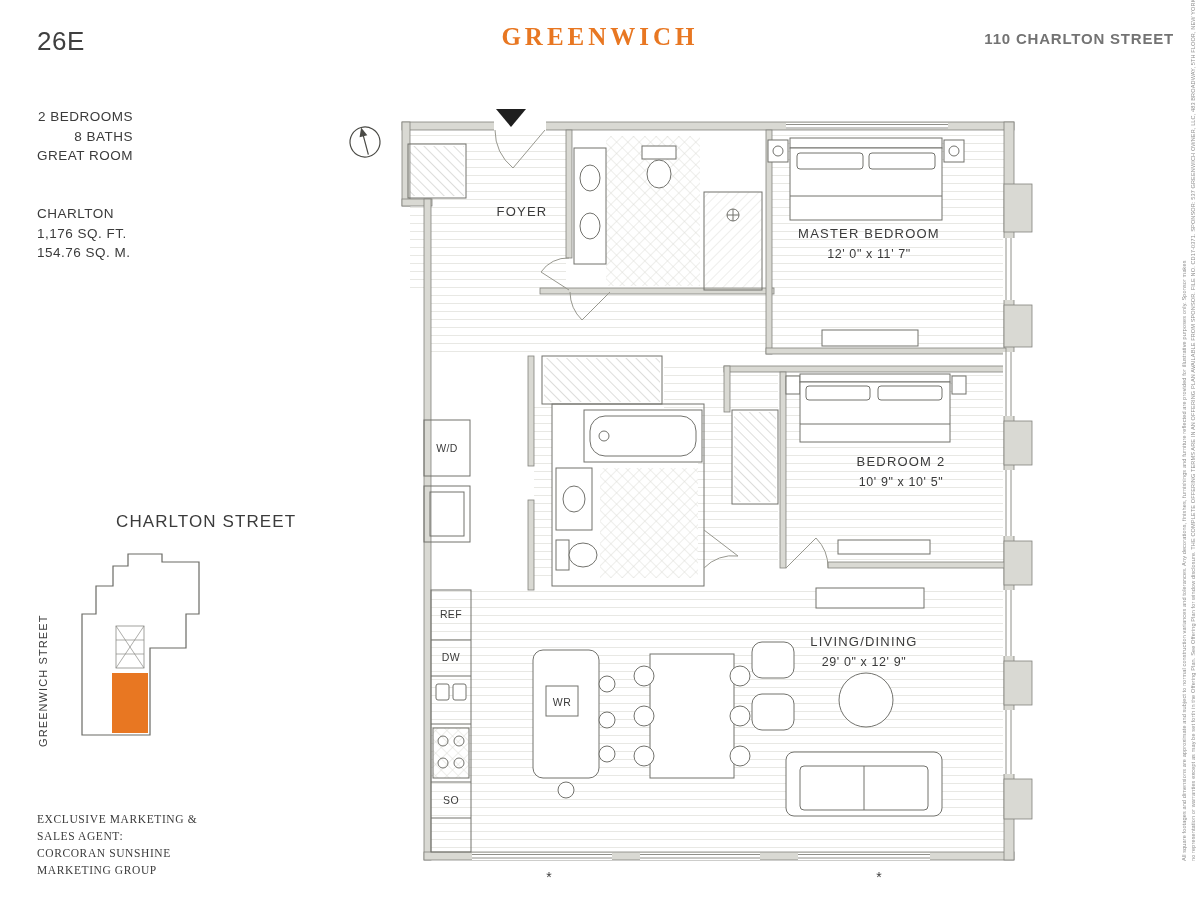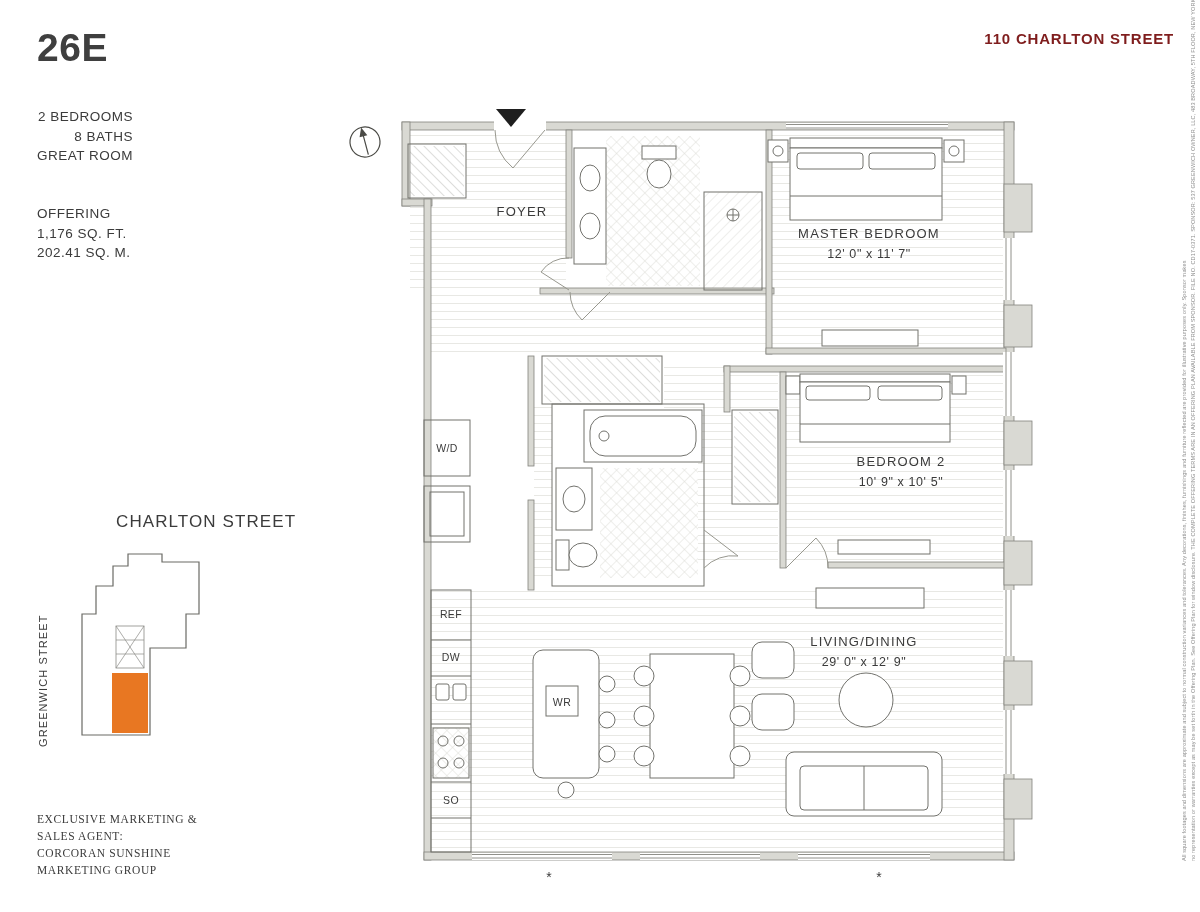--- a/index.html
+++ b/index.html
@@ -1,23 +1,23 @@
 <!DOCTYPE html>
 <html><head>
 <meta charset="utf-8">
 <style>
   html,body{margin:0;padding:0;}
   body{position:relative;width:1200px;height:912px;background:#ffffff;
        font-family:"Liberation Sans",sans-serif;color:#3b3b3b;overflow:hidden;}
   .abs{position:absolute;}
-  .unit{left:37px;top:26px;font-size:39px;font-weight:700;letter-spacing:.5px;color:#3f3f3f;}
+  .unit{left:37px;top:26px;font-size:26px;font-weight:400;letter-spacing:.5px;color:#3f3f3f;}
   .brand{left:0;right:0;top:24px;text-align:center;color:#E87722;
          font-family:"Liberation Serif",serif;font-weight:700;line-height:25px;}
   .brand-l1,.brand-l2{font-size:25px;letter-spacing:4px;}
-  .address{right:26px;top:30px;color:#7f1d1d;font-size:15px;font-weight:700;letter-spacing:.8px;}
+  .address{right:26px;top:30px;color:#737373;font-size:15px;font-weight:700;letter-spacing:.8px;}
   .features{left:37px;top:107px;font-size:13.5px;line-height:19.5px;letter-spacing:.5px;text-align:right;}
   .interior{left:37px;top:204px;font-size:13.5px;line-height:19.5px;letter-spacing:.5px;}
   .street-top{left:116px;top:512px;font-size:17px;letter-spacing:1.1px;}
   .street-left{left:37px;top:747px;font-size:11px;letter-spacing:1.1px;
                transform:rotate(-90deg);transform-origin:0 0;white-space:nowrap;}
   .agent{left:37px;top:811px;font-size:11.5px;line-height:17px;letter-spacing:.6px;font-family:Liberation Serif, serif;}
   .disclaimer{left:1180px;top:861px;transform:rotate(-90deg);transform-origin:0 0;
               font-size:5.6px;line-height:8.8px;color:#8f8f8f;letter-spacing:.1px;}
   .disclaimer div{white-space:nowrap;}
   svg text{font-family:"Liberation Sans",sans-serif;fill:#3a3a3a;text-anchor:middle;}
@@ -31,34 +31,35 @@
   .door{fill:none;stroke:#98988f;stroke-width:1;}
   .winline{stroke:#83837d;stroke-width:.9;}
   .wht{fill:#ffffff;}
 </style>
 </head>
 <body>
 
 <div class="abs unit">26E</div>
 
 <div class="abs brand">
+  <div class="brand-l1">GREENWICH</div>
 </div>
 
 <div class="abs address">110 CHARLTON STREET</div>
 
 <div class="abs features">
   <div>2 BEDROOMS</div>
   <div>8 BATHS</div>
   <div>GREAT ROOM</div>
 </div>
 
 <div class="abs interior">
-  <div>OFFERING</div>
+  <div>CHARLTON</div>
   <div>1,176 SQ. FT.</div>
-  <div>202.41 SQ. M.</div>
+  <div>154.76 SQ. M.</div>
 </div>
 
 <div class="abs street-top">CHARLTON STREET</div>
 <div class="abs street-left">GREENWICH STREET</div>
 
 <div class="abs agent">
   <div>EXCLUSIVE MARKETING &amp;</div>
   <div>SALES AGENT:</div>
   <div>CORCORAN SUNSHINE</div>
   <div>MARKETING GROUP</div>

